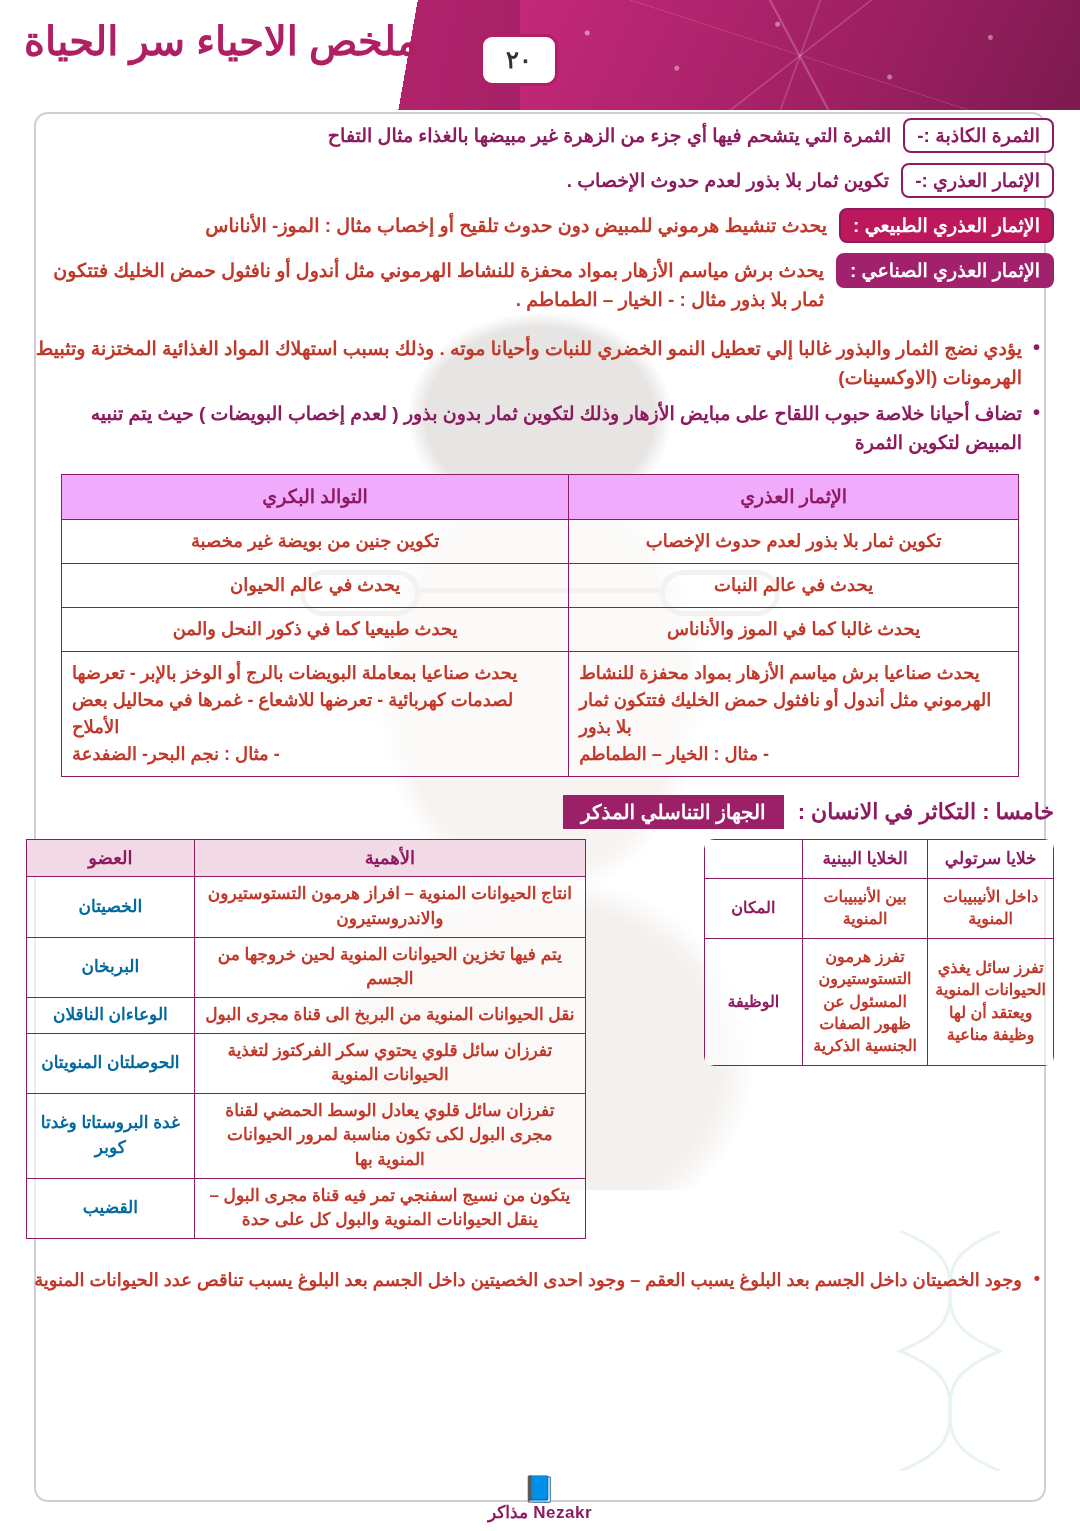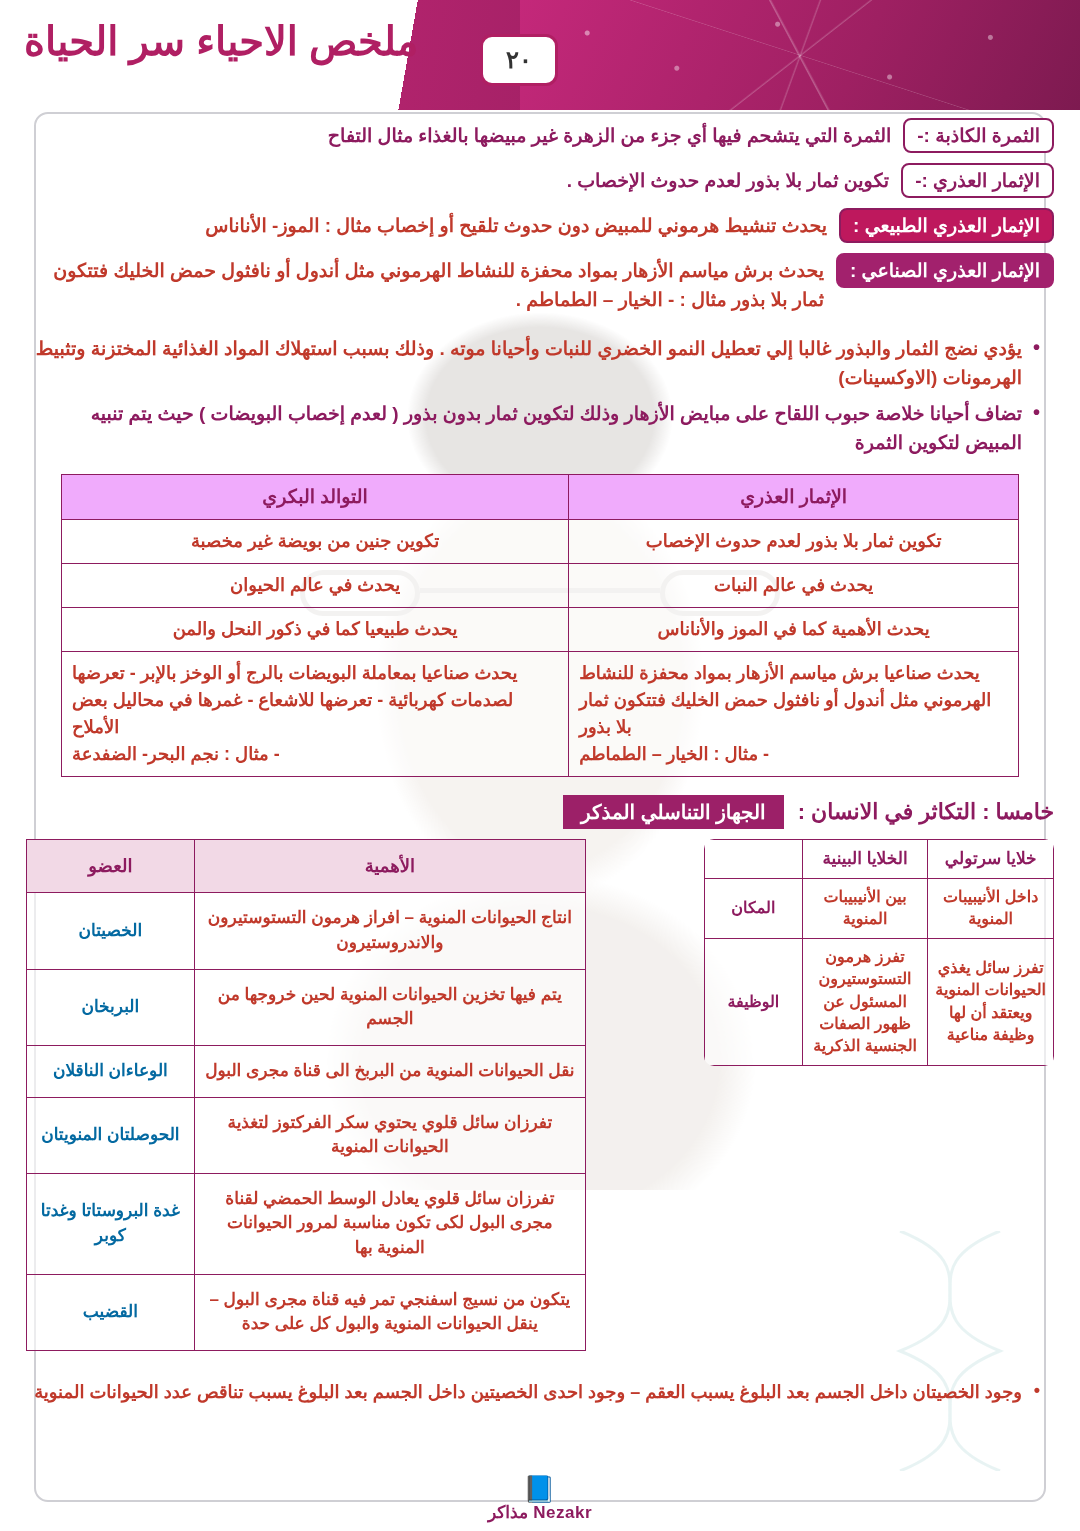--- a/index.html
+++ b/index.html
@@ -126,21 +126,21 @@
     background:#9c2068; color:#fff; font-weight:bold; font-size:20px;
     border-radius:0; padding:5px 18px; white-space:nowrap;
   }
   
   .lower{
     display:flex; justify-content:space-between; align-items:flex-start;
     padding:4px 26px 0 26px; gap:14px;
   }
   .tbl2{ width:560px; table-layout:fixed; }
   .tbl2 th, .tbl2 td{
-    border:1.5px solid #8d1b5f; padding:13px 8px; font-size:17px;
+    border:1.5px solid #8d1b5f; padding:5px 8px; font-size:17px;
     font-weight:bold; color:#c0392b; text-align:center; line-height:1.45;
     background:rgba(255,255,255,.6);
   }
   .tbl2 th{ background:#f2d9e6; color:#8d1b5f; font-size:18px; }
   .tbl2 td.organ{ color:#0369a1; }
   .tbl3{ width:350px; table-layout:fixed; border-radius:10px; overflow:hidden;}
   .tbl3 th, .tbl3 td{
     border:1.5px solid #8d1b5f; padding:7px 6px; font-size:16px;
     font-weight:bold; color:#c0392b; text-align:center; line-height:1.4;
     background:rgba(255,255,255,.6);
@@ -218,21 +218,21 @@
     </tr>
     <tr>
       <td>تكوين ثمار بلا بذور لعدم حدوث الإخصاب</td>
       <td>تكوين جنين من بويضة غير مخصبة</td>
     </tr>
     <tr>
       <td>يحدث في عالم النبات</td>
       <td>يحدث في عالم الحيوان</td>
     </tr>
     <tr>
-      <td>يحدث الأهمية كما في الموز والأناناس</td>
+      <td>يحدث غالبا كما في الموز والأناناس</td>
       <td>يحدث طبيعيا كما في ذكور النحل والمن</td>
     </tr>
     <tr>
       <td class="last" style="white-space:pre-line">يحدث صناعيا برش مياسم الأزهار بمواد محفزة للنشاط الهرموني مثل أندول أو نافثول حمض الخليك فتتكون ثمار بلا بذور
 - مثال : الخيار – الطماطم</td>
       <td class="last" style="white-space:pre-line">يحدث صناعيا بمعاملة البويضات بالرج أو الوخز بالإبر - تعرضها لصدمات كهربائية - تعرضها للاشعاع - غمرها في محاليل بعض الأملاح
 - مثال : نجم البحر- الضفدعة</td>
     </tr>
   </tbody>
     </table>

